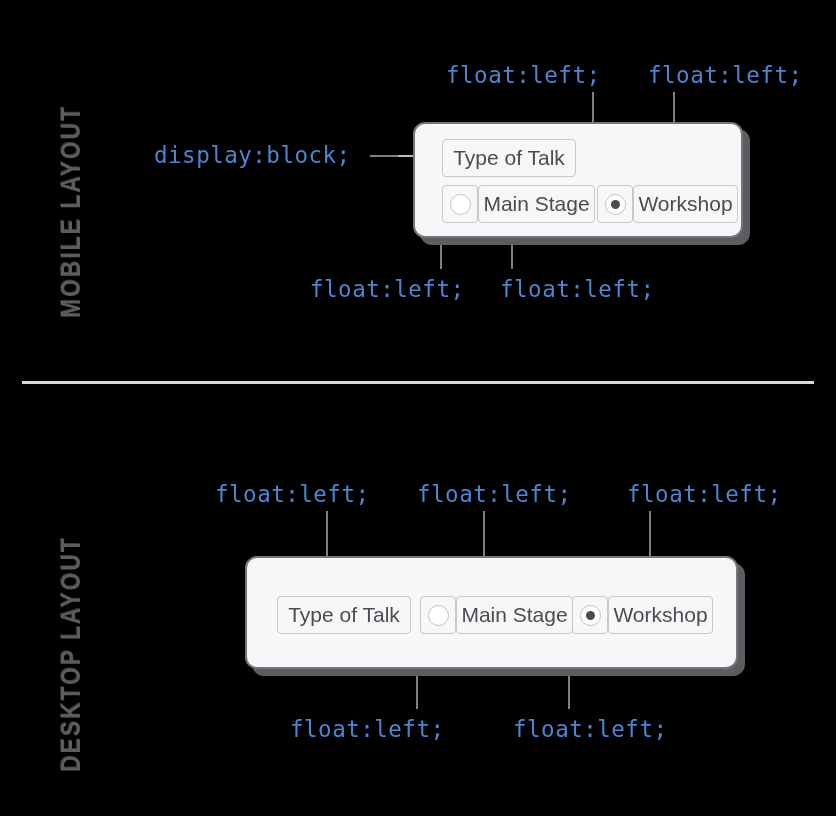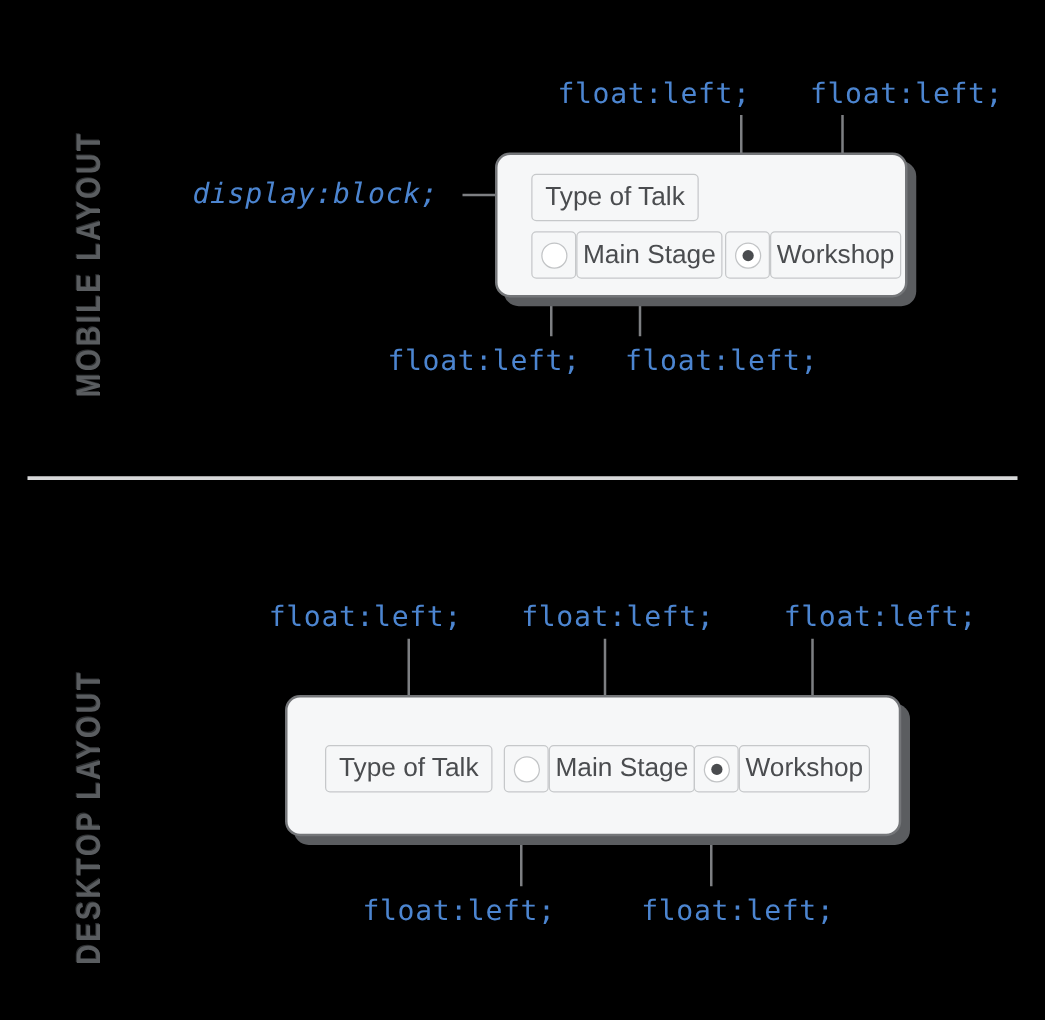--- a/index.html
+++ b/index.html
@@ -79,20 +79,21 @@
   }
 
   
   .card {
     position: absolute;
     background: #f6f7f8;
     border: 2px solid #747679;
     border-radius: 12px;
     box-shadow: 7px 7px 0 0 #5b5d60;
     box-sizing: border-box;
+    margin-left: 17px;
   }
 
   
   .chip {
     position: absolute;
     background: #f6f7f8;
     border: 1.5px solid #c6c8ca;
     border-radius: 4px;
     box-sizing: border-box;
     display: flex;
@@ -137,21 +138,21 @@
 </head>
 <body>
 
 <div id="stage">
 
   <div class="section-title" id="title-mobile">MOBILE LAYOUT</div>
 
   <div class="ann" style="left:446px; top:62px;">float:left;</div>
   <div class="ann" style="left:648px; top:62px;">float:left;</div>
 
-  <div class="ann" style="left:154px; top:142px;font-style:italic;">display:block;</div>
+  <div class="ann" style="left:154px; top:142px;">display:block;</div>
 
   <div class="ann" style="left:310px; top:276px;">float:left;</div>
   <div class="ann" style="left:500px; top:276px;">float:left;</div>
 
   <div class="leader-v" style="left:592px; top:92px; height:33px;"></div>
   <div class="leader-v over" style="left:592px; top:125px; height:60px;"></div>
 
   <div class="leader-v" style="left:673px; top:92px; height:33px;"></div>
   <div class="leader-v over" style="left:673px; top:125px; height:60px;"></div>
 

